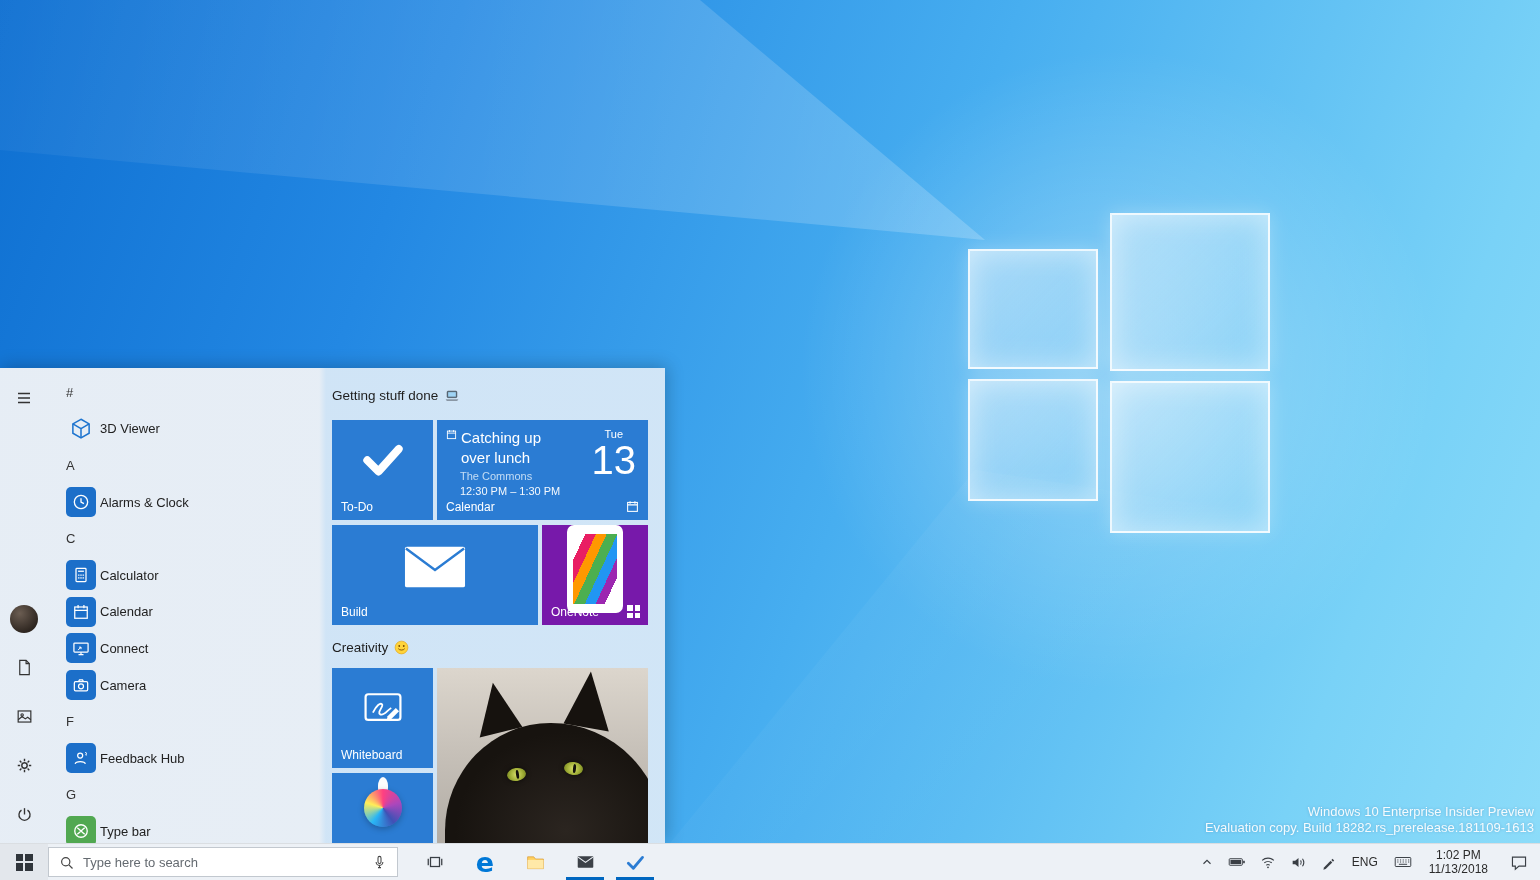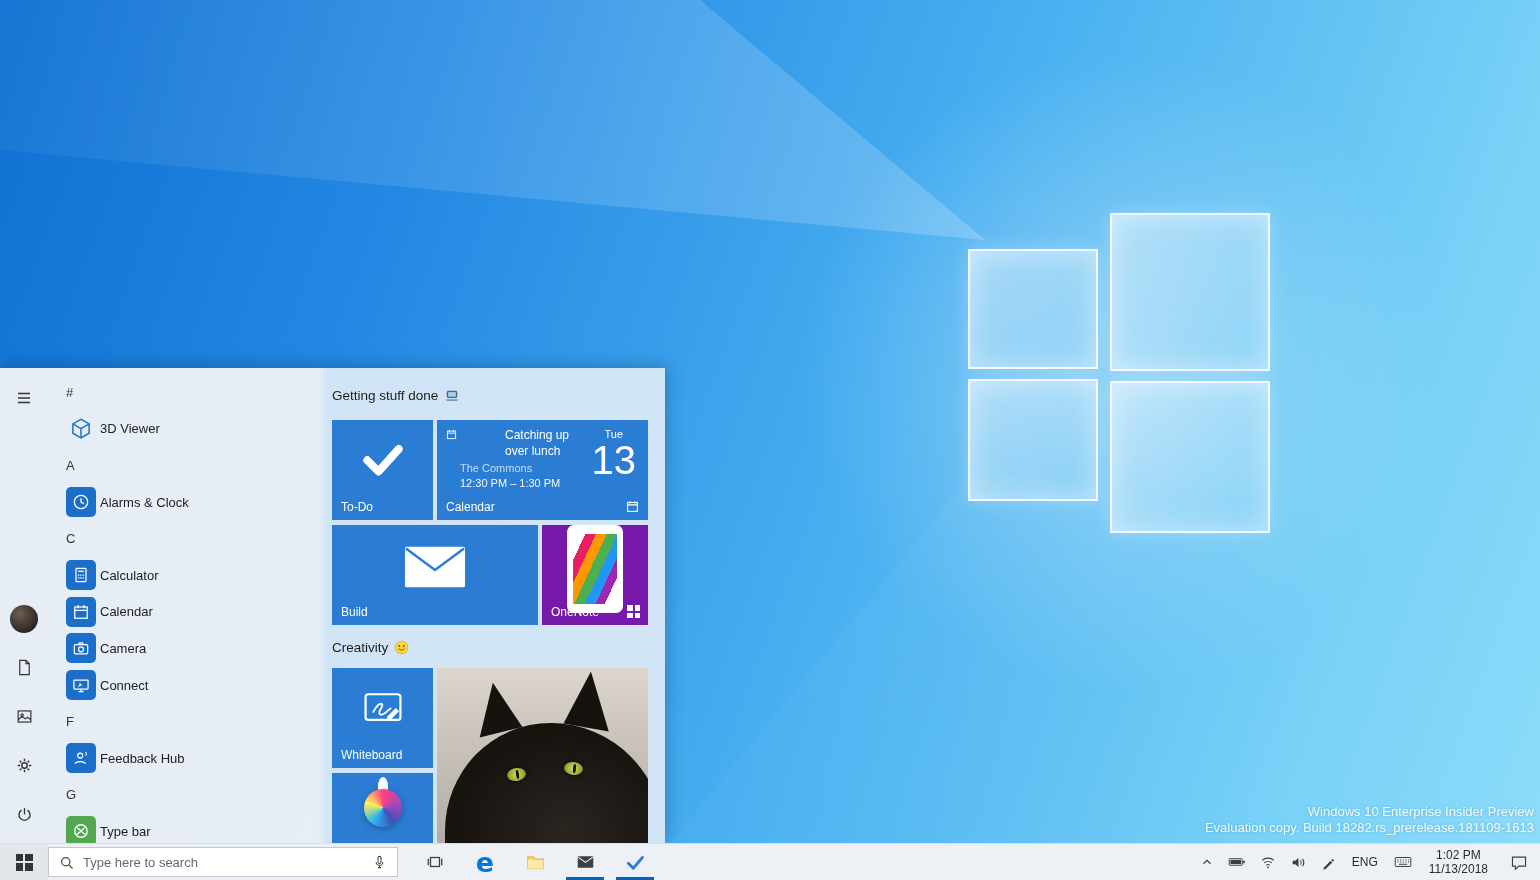--- a/index.html
+++ b/index.html
@@ -57,21 +57,21 @@
   .app-label { font-size:13px; color:#222; white-space:nowrap; }
 
   .group-title { position:absolute; font-size:13.5px; color:#1e1e1e; display:flex; align-items:center; gap:6px; }
   .tile { position:absolute; background:#2b7cd3; color:#fff; cursor:pointer; overflow:hidden; }
   .tile-label { position:absolute; left:9px; bottom:6px; font-size:12px; color:#fff; }
 
   .todo-check { position:absolute; left:50%; top:38%; transform:translate(-50%,-50%); }
 
   .cal-body { position:absolute; inset:0; padding:8px 9px; }
   .cal-title-row { display:flex; gap:4px; width:128px; }
-  .cal-title { font-size:12px; line-height:1.3;margin-left:44px; }
+  .cal-title { font-size:15px; line-height:1.3; }
   .cal-loc { font-size:11px; color:rgba(220,236,250,0.85); margin-top:3px; margin-left:14px; }
   .cal-time { font-size:11px; color:rgba(255,255,255,0.95); margin-top:3px; margin-left:14px; }
   .cal-day { position:absolute; right:12px; top:8px; text-align:center; }
   .cal-day-abbrev { font-size:11px; }
   .cal-day-num { font-size:40px; font-weight:200; line-height:1.02; }
   .cal-badge { position:absolute; right:9px; bottom:7px; }
 
   .mail-env { position:absolute; left:50%; top:42%; transform:translate(-50%,-50%); }
 
   .tile-onenote { background:#7719aa; }
@@ -254,37 +254,37 @@
               <rect x="4.5" y="6" width="15" height="13.5"></rect>
               <path d="M4.5 10h15M8.5 3.5v4M15.5 3.5v4"></path>
             </svg>
         </span>
         <span class="app-label">Calendar</span>
       </div>
 
       <div class="app-row">
         <span class="app-ic">
           <svg width="20" height="20" viewBox="0 0 24 24" fill="none" stroke="#fff" stroke-width="1.5">
+              <rect x="3.5" y="6" width="17" height="11" rx="1"></rect>
+              <path d="M9 20h6M12 17v3"></path>
+              <path d="M8.5 14.5l3.5-3.5m0 0H9.6m2.4 0v2.4" stroke-width="1.2"></path>
+            </svg>
+        </span>
+        <span class="app-label">Connect</span>
+      </div>
+
+      <div class="app-row">
+        <span class="app-ic">
+          <svg width="20" height="20" viewBox="0 0 24 24" fill="none" stroke="#fff" stroke-width="1.5">
               <rect x="4" y="8" width="16" height="11" rx="1.5"></rect>
               <circle cx="12" cy="13.5" r="3"></circle>
               <path d="M9 8l1.2-2.2h3.6L15 8"></path>
             </svg>
         </span>
         <span class="app-label">Camera</span>
-      </div>
-
-      <div class="app-row">
-        <span class="app-ic">
-          <svg width="20" height="20" viewBox="0 0 24 24" fill="none" stroke="#fff" stroke-width="1.5">
-              <rect x="3.5" y="6" width="17" height="11" rx="1"></rect>
-              <path d="M9 20h6M12 17v3"></path>
-              <path d="M8.5 14.5l3.5-3.5m0 0H9.6m2.4 0v2.4" stroke-width="1.2"></path>
-            </svg>
-        </span>
-        <span class="app-label">Connect</span>
       </div>
 
       <div class="app-header">
           <span>F</span>
         </div>
 
       <div class="app-row">
         <span class="app-ic">
           <svg width="20" height="20" viewBox="0 0 24 24" fill="none" stroke="#fff" stroke-width="1.5">
               <circle cx="11" cy="9" r="3"></circle>

